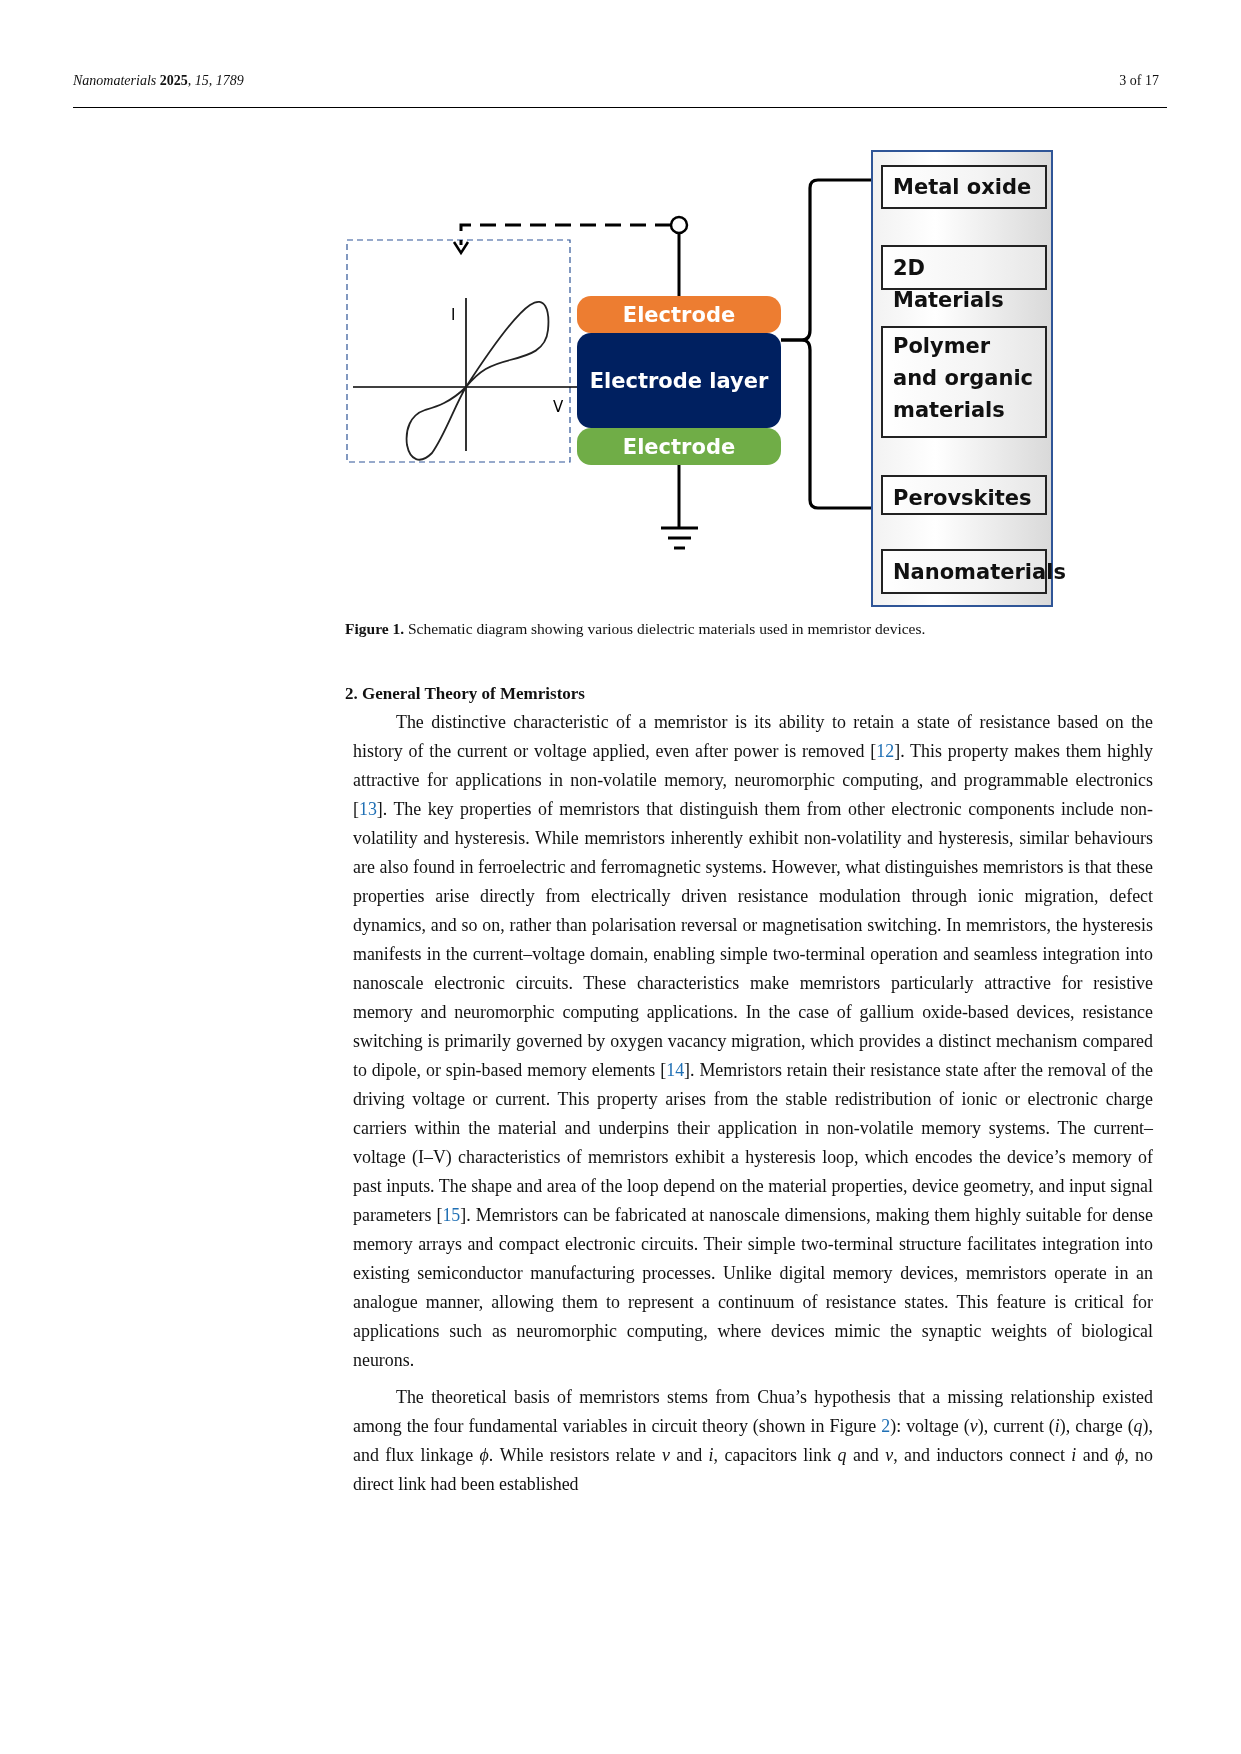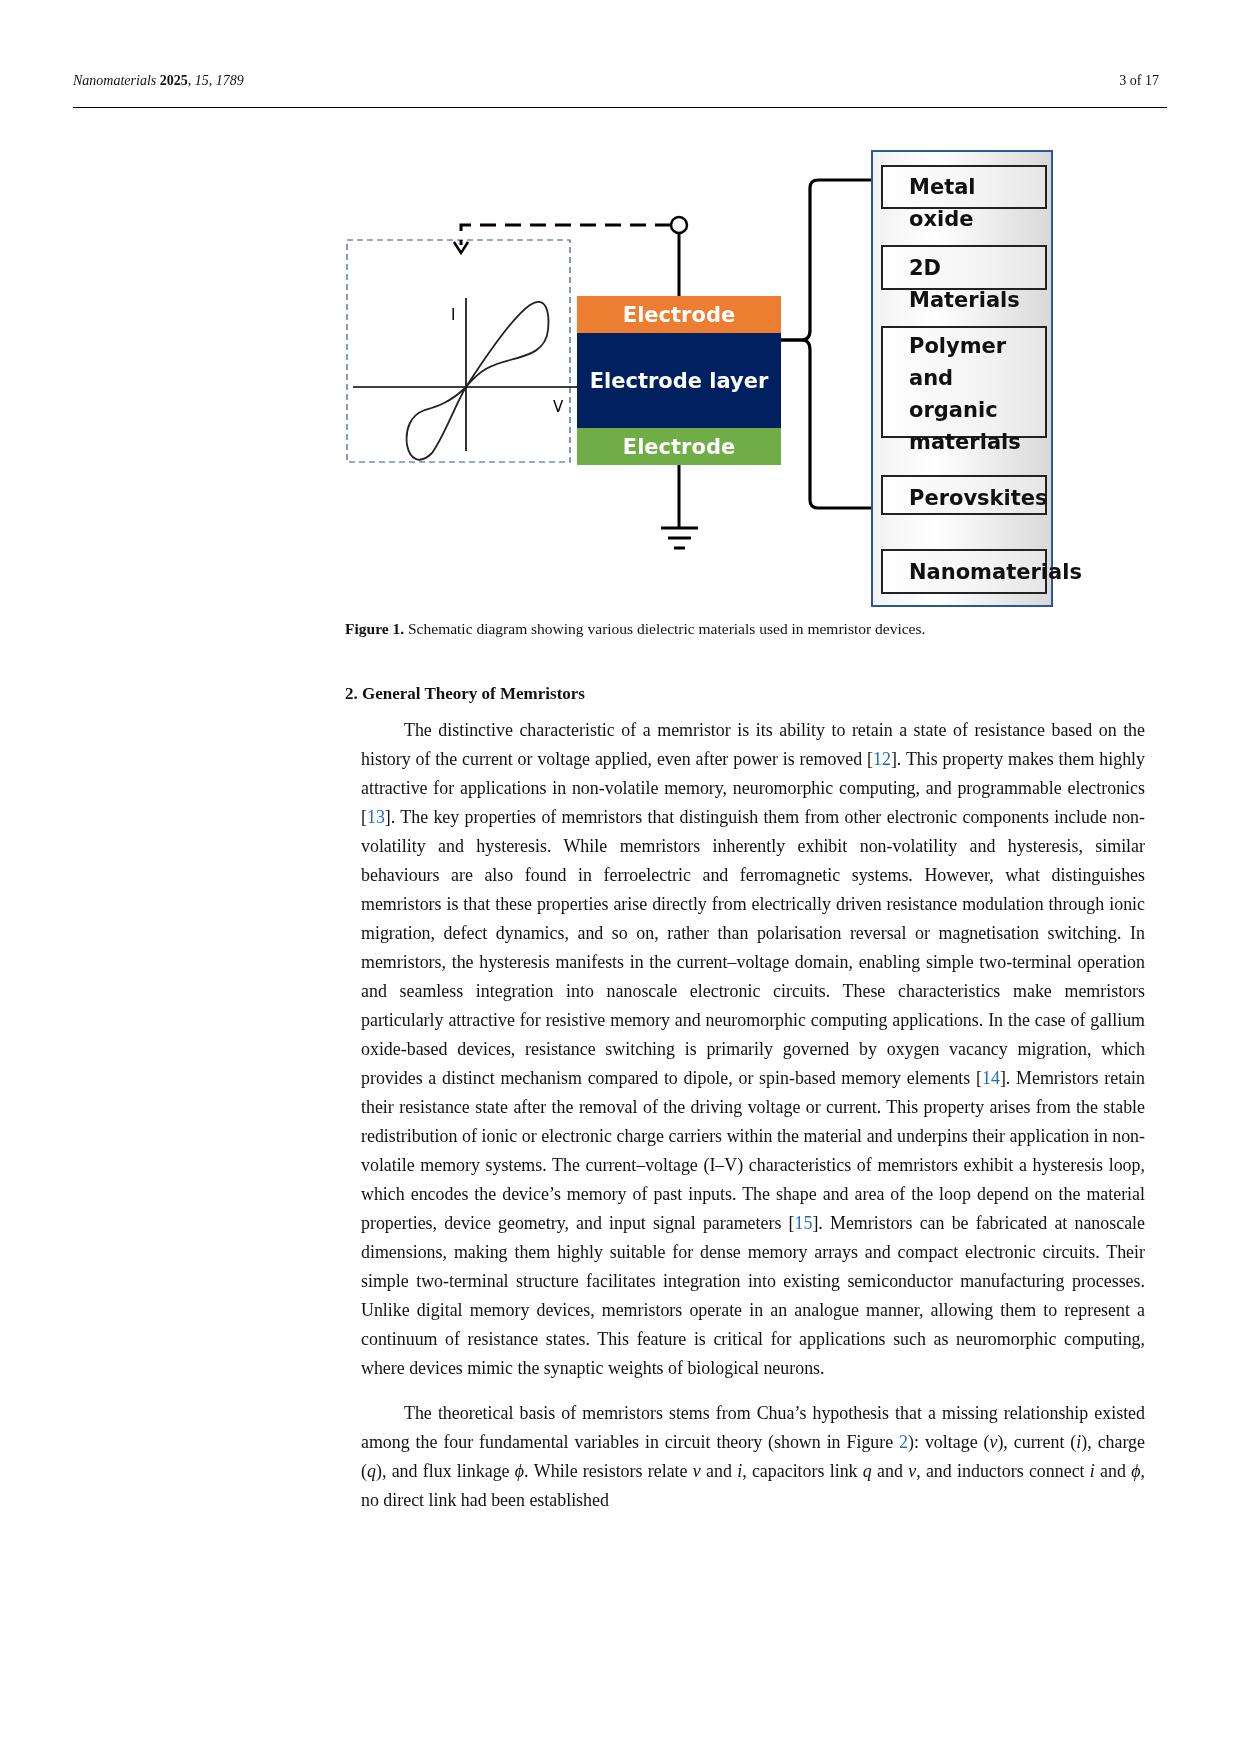--- a/index.html
+++ b/index.html
@@ -6,35 +6,35 @@
   body { width: 1241px; height: 1754px; position: relative; font-family: "Liberation Serif", "DejaVu Serif", serif; color: #111; overflow: hidden; }
   .header { position: absolute; left: 73px; top: 73px; width: 1094px; height: 20px; font-size: 14px; }
   .header .journal { position: absolute; left: 0; top: 0; font-style: italic; }
   .header .journal b { font-style: normal; font-weight: bold; }
   .header .pageno { position: absolute; right: 8px; top: 0; }
   .rule { position: absolute; left: 73px; top: 107px; width: 1094px; height: 1px; background: #000; }
 
   .figure { position: absolute; left: 340px; top: 145px; width: 720px; height: 470px; }
   .figure svg { position: absolute; left: 0; top: 0; }
 
-  .layer { position: absolute; left: 237px; width: 204px; display: flex; align-items: center; justify-content: center; color: #fff; font-family: "DejaVu Sans", "Liberation Sans", sans-serif; font-weight: bold; font-size: 21px; }
+  .layer { position: absolute; left: 237px; width: 204px; display: flex; align-items: center; justify-content: center; color: #fff; font-family: "DejaVu Sans", "Liberation Sans", sans-serif; font-weight: bold; font-size: 21px; border-radius: 14px; }
   .layer.top { top: 151px; height: 37px; background: #ed7d31; }
   .layer.mid { top: 188px; height: 95px; background: #002060; font-size: 21px; }
   .layer.bot { top: 283px; height: 37px; background: #70ad47; }
 
   .panel { position: absolute; left: 531px; top: 5px; width: 182px; height: 457px; border: 2px solid #2f5597; background: linear-gradient(90deg, #f2f2f2 0%, #ffffff 35%, #d9d9d9 100%); box-sizing: border-box; }
-  .mat { position: absolute; left: 8px; width: 166px; border: 2px solid #222; background: linear-gradient(90deg, #ffffff 0%, #f4f4f4 60%, #e6e6e6 100%); box-sizing: border-box; font-family: "DejaVu Sans", "Liberation Sans", sans-serif; font-weight: bold; font-size: 21px; color: #111; padding: 6px 26px; line-height: 32px; }
+  .mat { position: absolute; left: 8px; width: 166px; border: 2px solid #222; background: linear-gradient(90deg, #ffffff 0%, #f4f4f4 60%, #e6e6e6 100%); box-sizing: border-box; font-family: "DejaVu Sans", "Liberation Sans", sans-serif; font-weight: bold; font-size: 21px; color: #111; padding: 6px 10px; line-height: 32px; }
 
   .caption { position: absolute; left: 345px; top: 620px; font-size: 15.5px; }
   .caption b { font-weight: bold; }
 
   .section { position: absolute; left: 345px; top: 684px; font-size: 17px; font-weight: bold; text-align: center; }
 
   .body { position: absolute; left: 345px; top: 700px; width: 816px; font-size: 17.9px; line-height: 29px; text-align: justify; }
-  .body p { margin: 16px; text-indent: 43px; }
+  .body p { margin: 8px; text-indent: 43px; }
   .body .ref { color: #1f6fb4; }
   .body i { font-style: italic; }
 </style>
 </head>
 <body>
 
 <div class="header">
   <span class="journal"><span>Nanomaterials</span> <b>2025</b>, <span>15</span>, <span>1789</span></span>
   <span class="pageno">3 of 17</span>
 </div>

